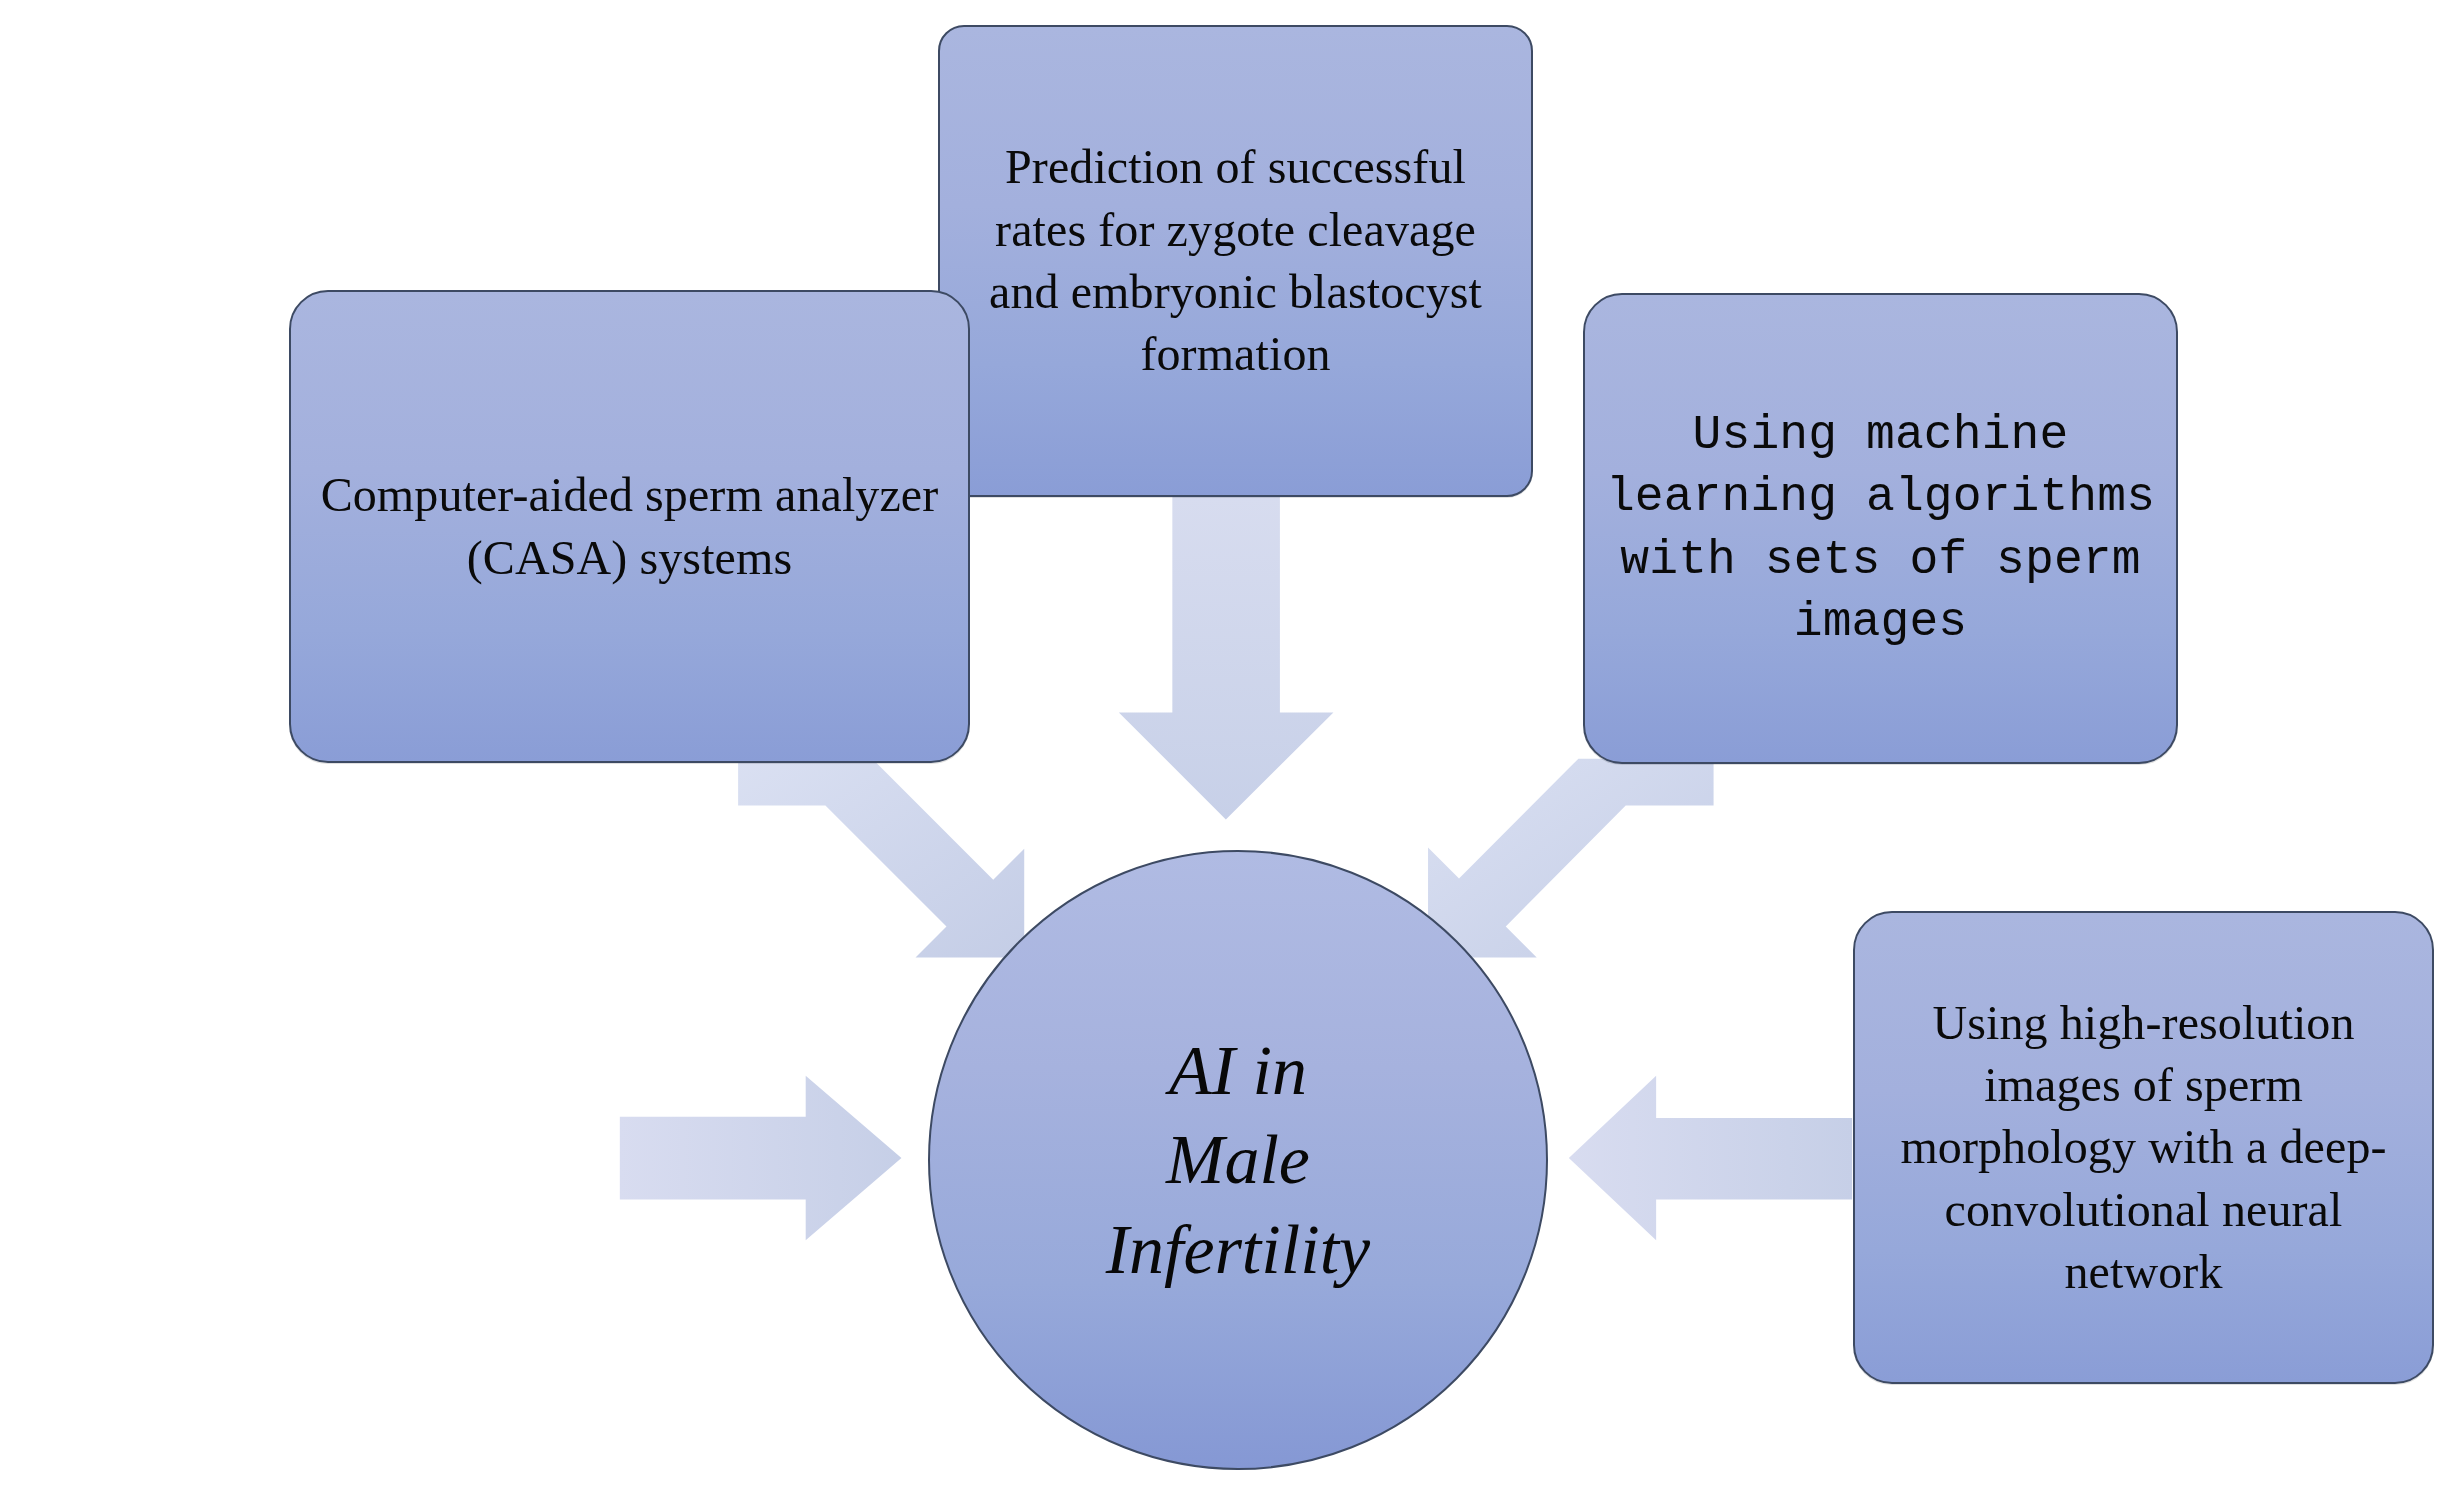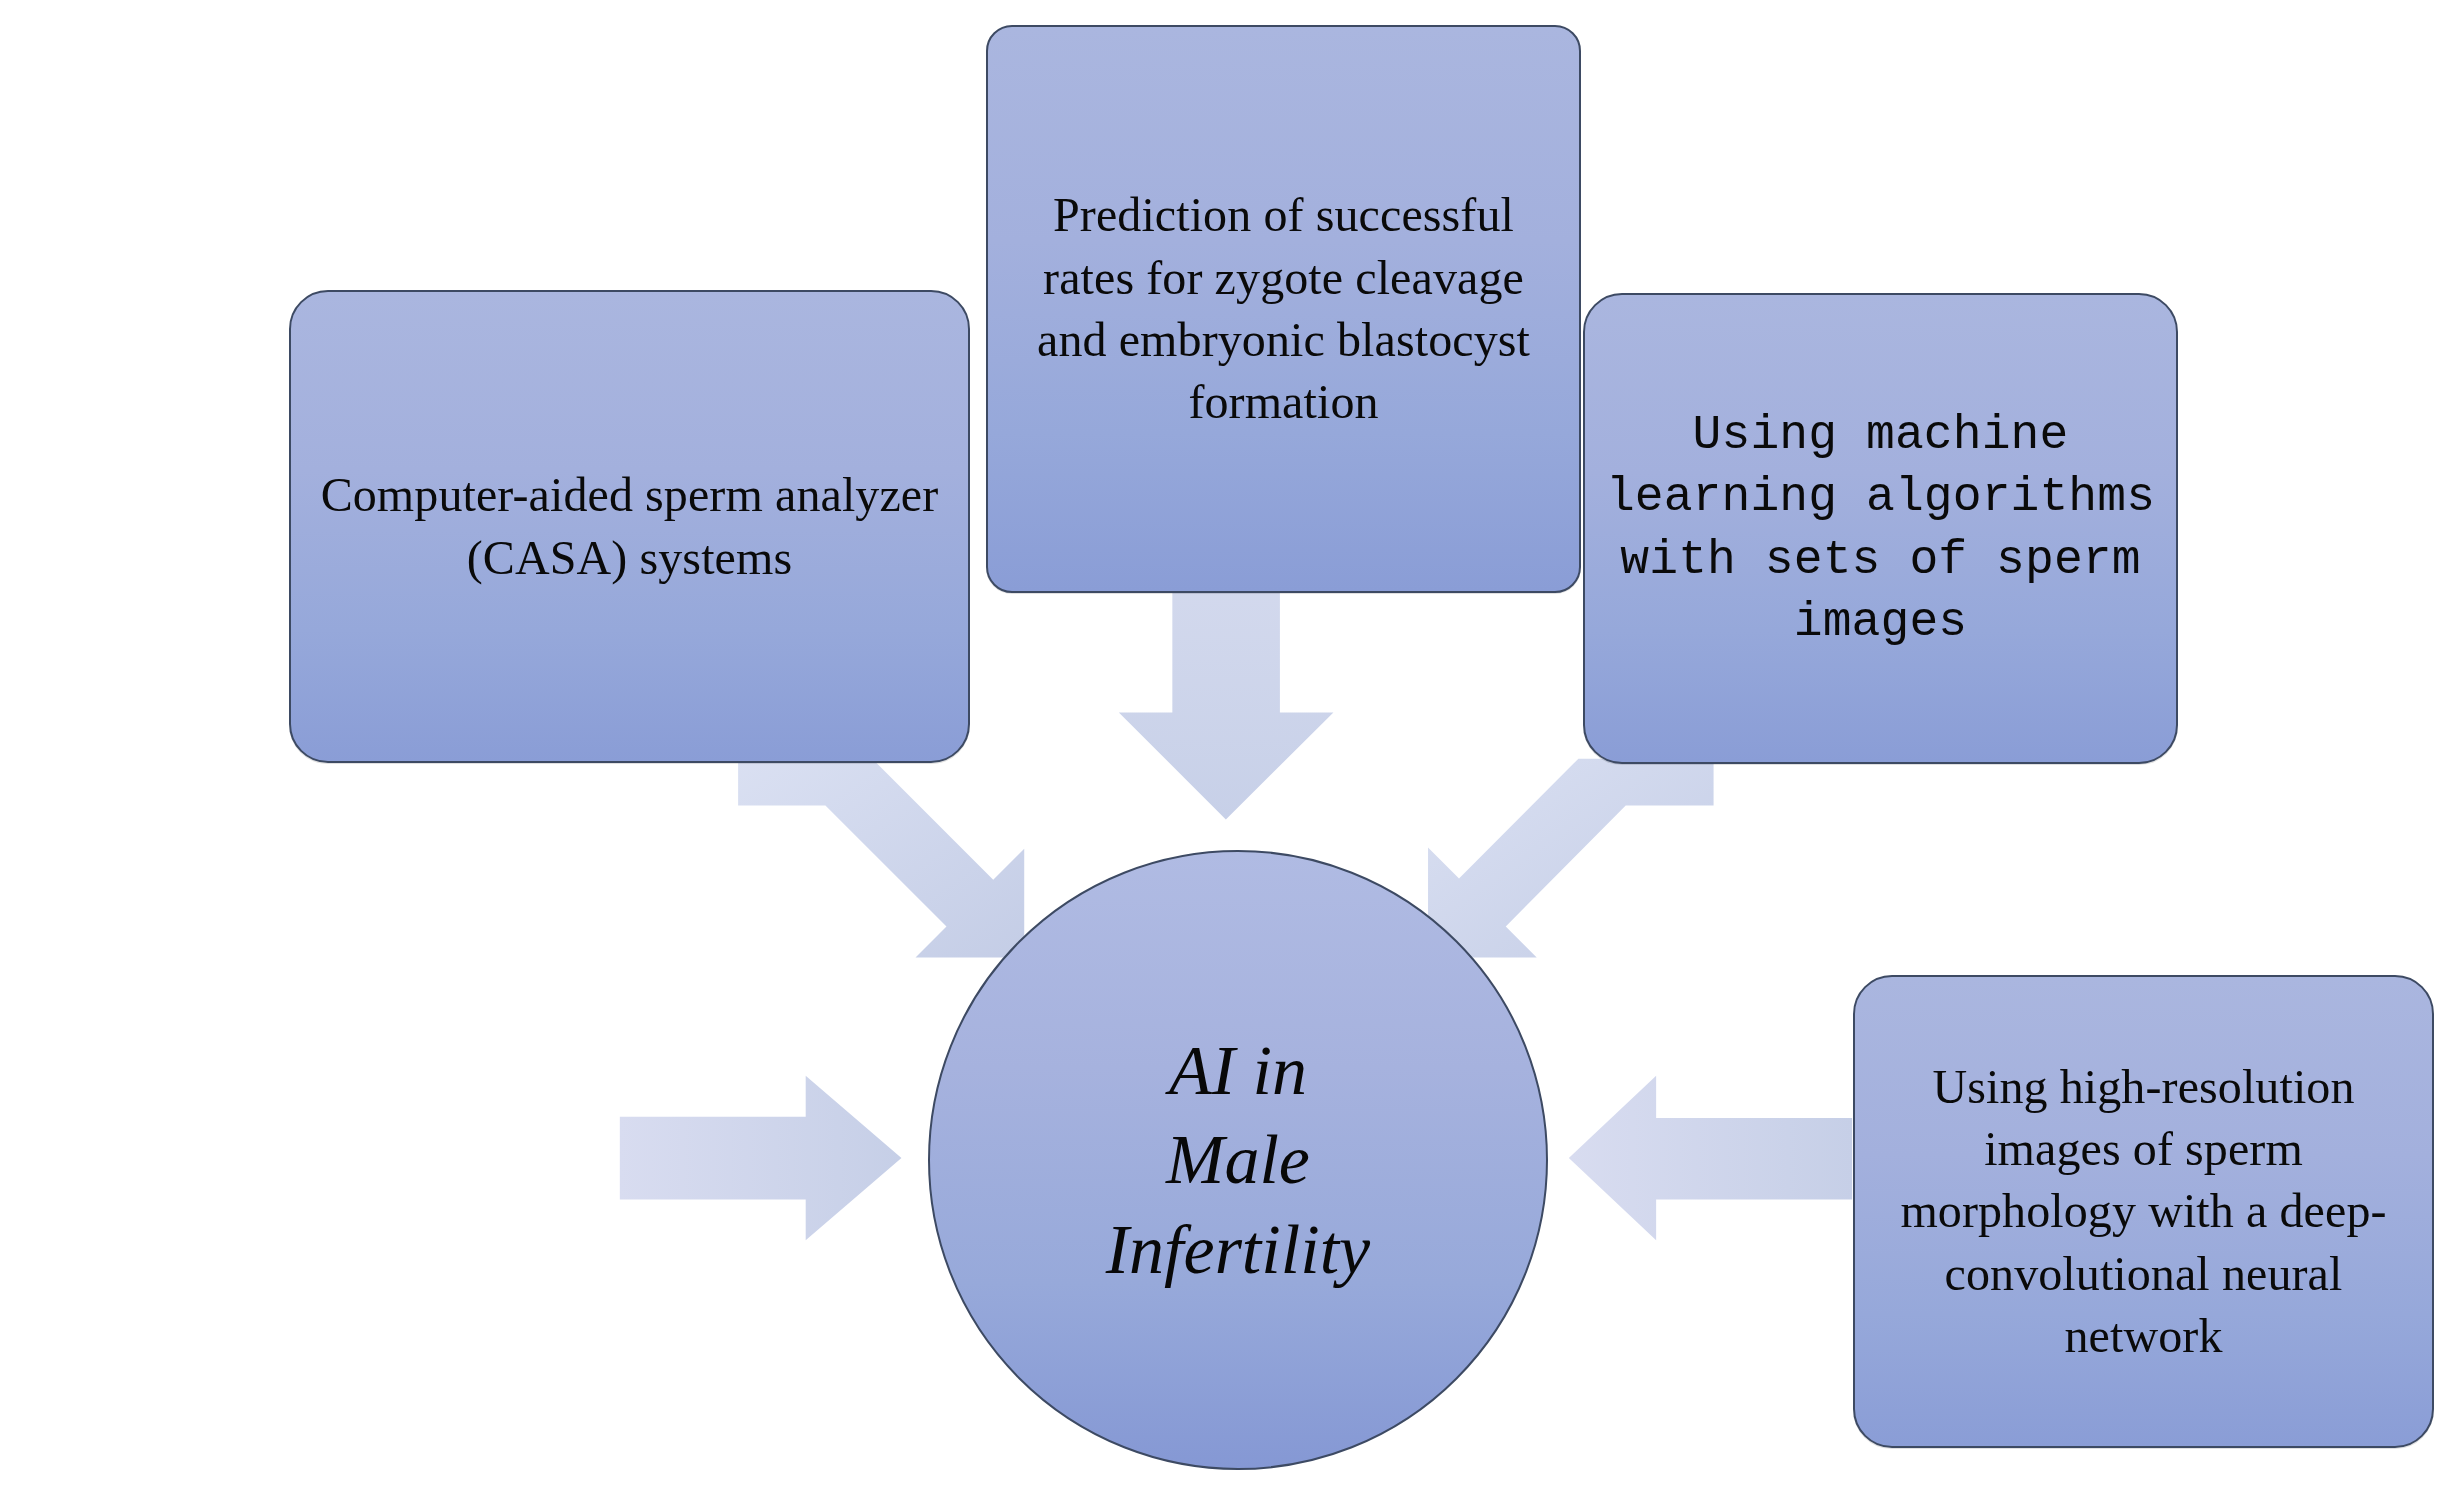--- a/index.html
+++ b/index.html
@@ -21,25 +21,25 @@
     box-shadow:0 1.1px 0 rgba(0,0,0,0.12);
   }
   .node .txt{
     display:block;
     line-height:1.30;
     font-size:48px;
     letter-spacing:0.1px;
   }
 
   
-  #box-prediction{left:986px;top:25px;width:595px;height:568px;border-radius:26px;}
+  #box-prediction{left:938px;top:25px;width:595px;height:472px;border-radius:26px;}
   #box-casa{left:289px;top:290px;width:681px;height:473px;}
   #box-ml{left:1583px;top:293px;width:595px;height:471px;font-family:Liberation Mono, monospace;}
   #box-sdf{left:24px;top:933px;width:594px;height:472px;}
-  #box-dcnn{left:1853px;top:975px;width:581px;height:473px;}
+  #box-dcnn{left:1853px;top:911px;width:581px;height:473px;}
 
   
   #hub{
     position:absolute;
     left:928px;top:850px;width:620px;height:620px;
     border-radius:50%;
     border:2.8px solid #3d4a63;
     box-sizing:border-box;
     background:linear-gradient(180deg,#b0bbe3 0%,#a6b2de 35%,#97a9da 70%,#8598d4 100%);
     display:flex;align-items:center;justify-content:center;

